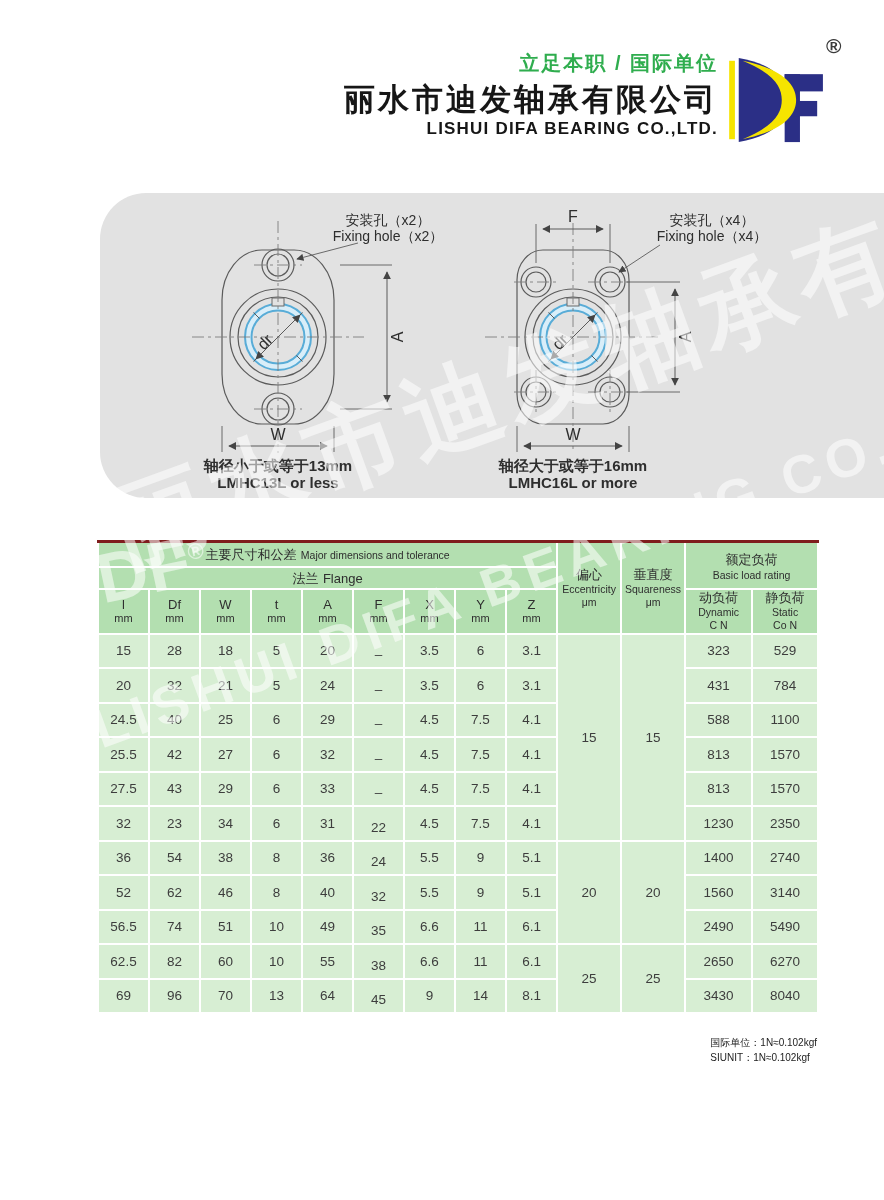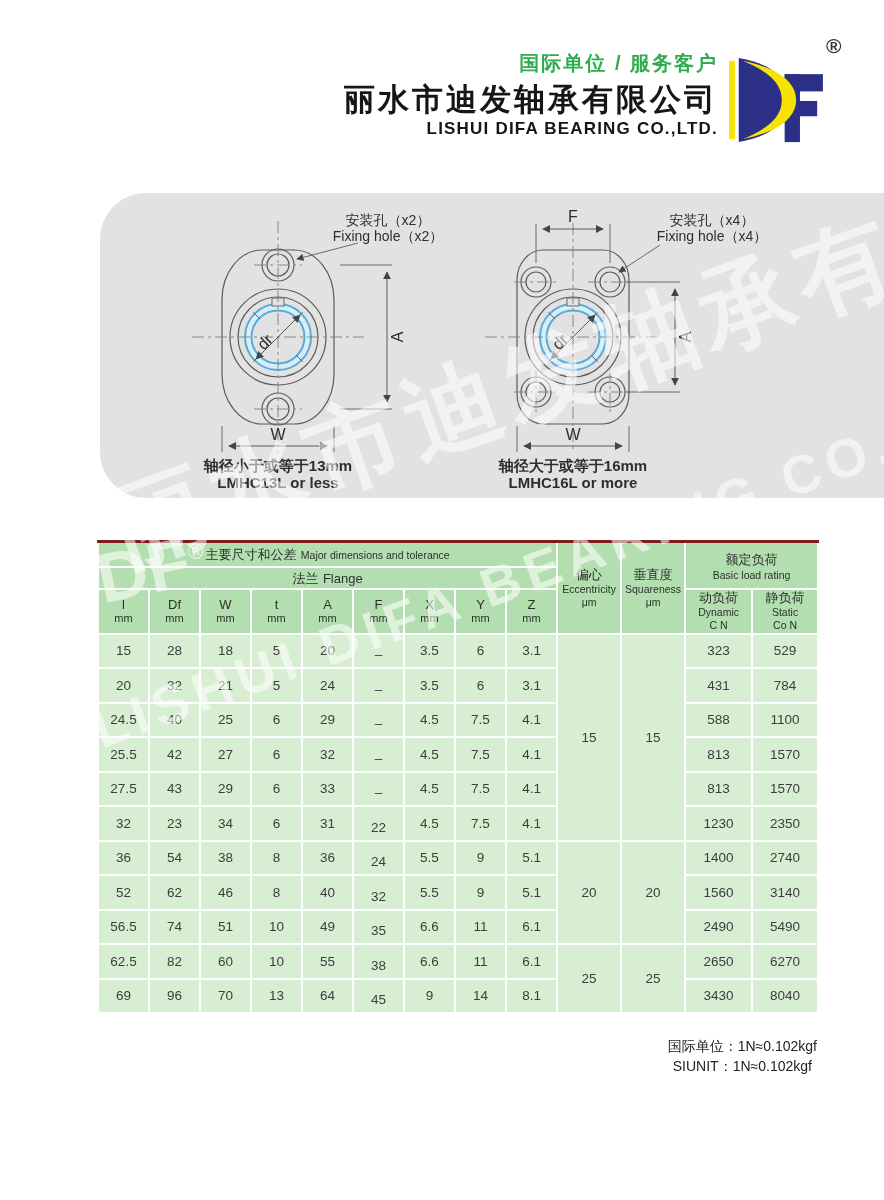--- a/index.html
+++ b/index.html
@@ -33,38 +33,38 @@
   tr.h3 th{height:42px;}
   .spec-table tbody td{height:32.5px;}
   .cnhead{font-size:13px;}
   .enhead{font-size:10.5px;}
   .col-letter{font-size:13px;line-height:1.2;}
   .col-unit{font-size:11px;line-height:1.2;}
   .tri{line-height:1.25;}
   .fshift{display:inline-block;transform:translateY(4px);}
 
   
-  .footnote{position:absolute;right:67px;top:1036px;text-align:center;
-            font-size:14px;color:#222;line-height:1.45;}
+  .footnote{position:absolute;right:67px;top:1036px;text-align:left;
+            font-size:10px;color:#222;line-height:1.45;}
 
   
   .wm{position:absolute;white-space:nowrap;color:rgba(255,255,255,0.55);
       font-weight:bold;pointer-events:none;z-index:40;transform-origin:left center;}
   .wm-cn{left:115px;top:470px;font-size:96px;letter-spacing:8px;transform:rotate(-20deg);}
   .wm-en{left:95px;top:700px;font-size:54px;letter-spacing:7px;transform:rotate(-20deg);}
   .wm-logo{left:98px;top:540px;font-size:70px;letter-spacing:0;transform:rotate(-12deg);}
   .wm-logo sup{font-size:22px;}
 </style>
 </head>
 <body>
 
 <div class="page">
 
   <div class="hdr">
-    <p class="slogan">国际单位 / 服务客户</p>
+    <p class="slogan">立足本职 / 国际单位</p>
     <p class="company-cn">丽水市迪发轴承有限公司</p>
     <p class="company-en">LISHUI DIFA BEARING CO.,LTD.</p>
   </div>
 
   <svg class="logo" viewBox="0 0 100 92">
     <rect x="0" y="5" width="6" height="82" fill="#f6e400"></rect>
     <path d="M10 2 L10 90 C50 83 62 64 62 46 C62 28 50 9 10 2 Z" fill="#2b2f86"></path>
     <rect x="58" y="19" width="16" height="71" fill="#2b2f86"></rect>
     <rect x="58" y="19" width="40" height="18" fill="#2b2f86"></rect>
     <rect x="58" y="47" width="34" height="16" fill="#2b2f86"></rect>

